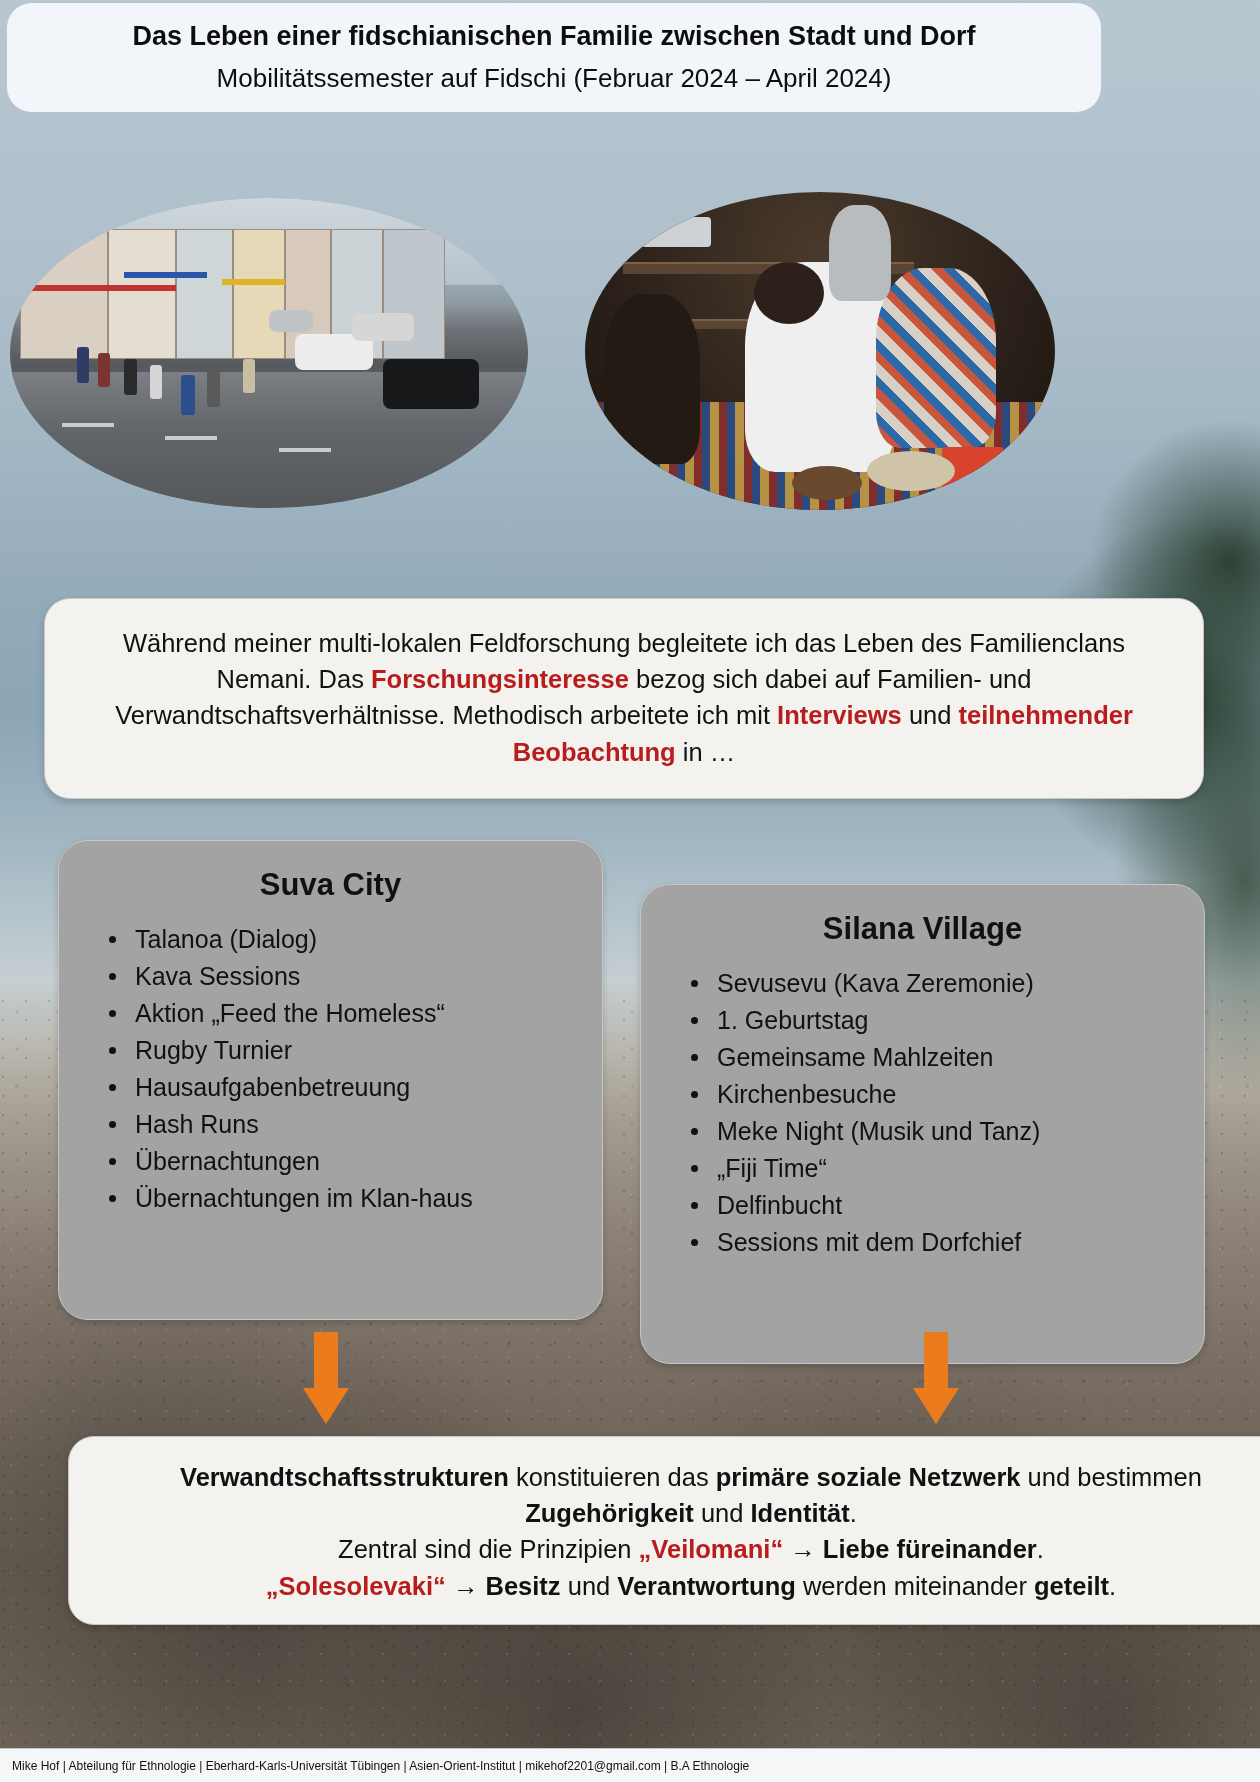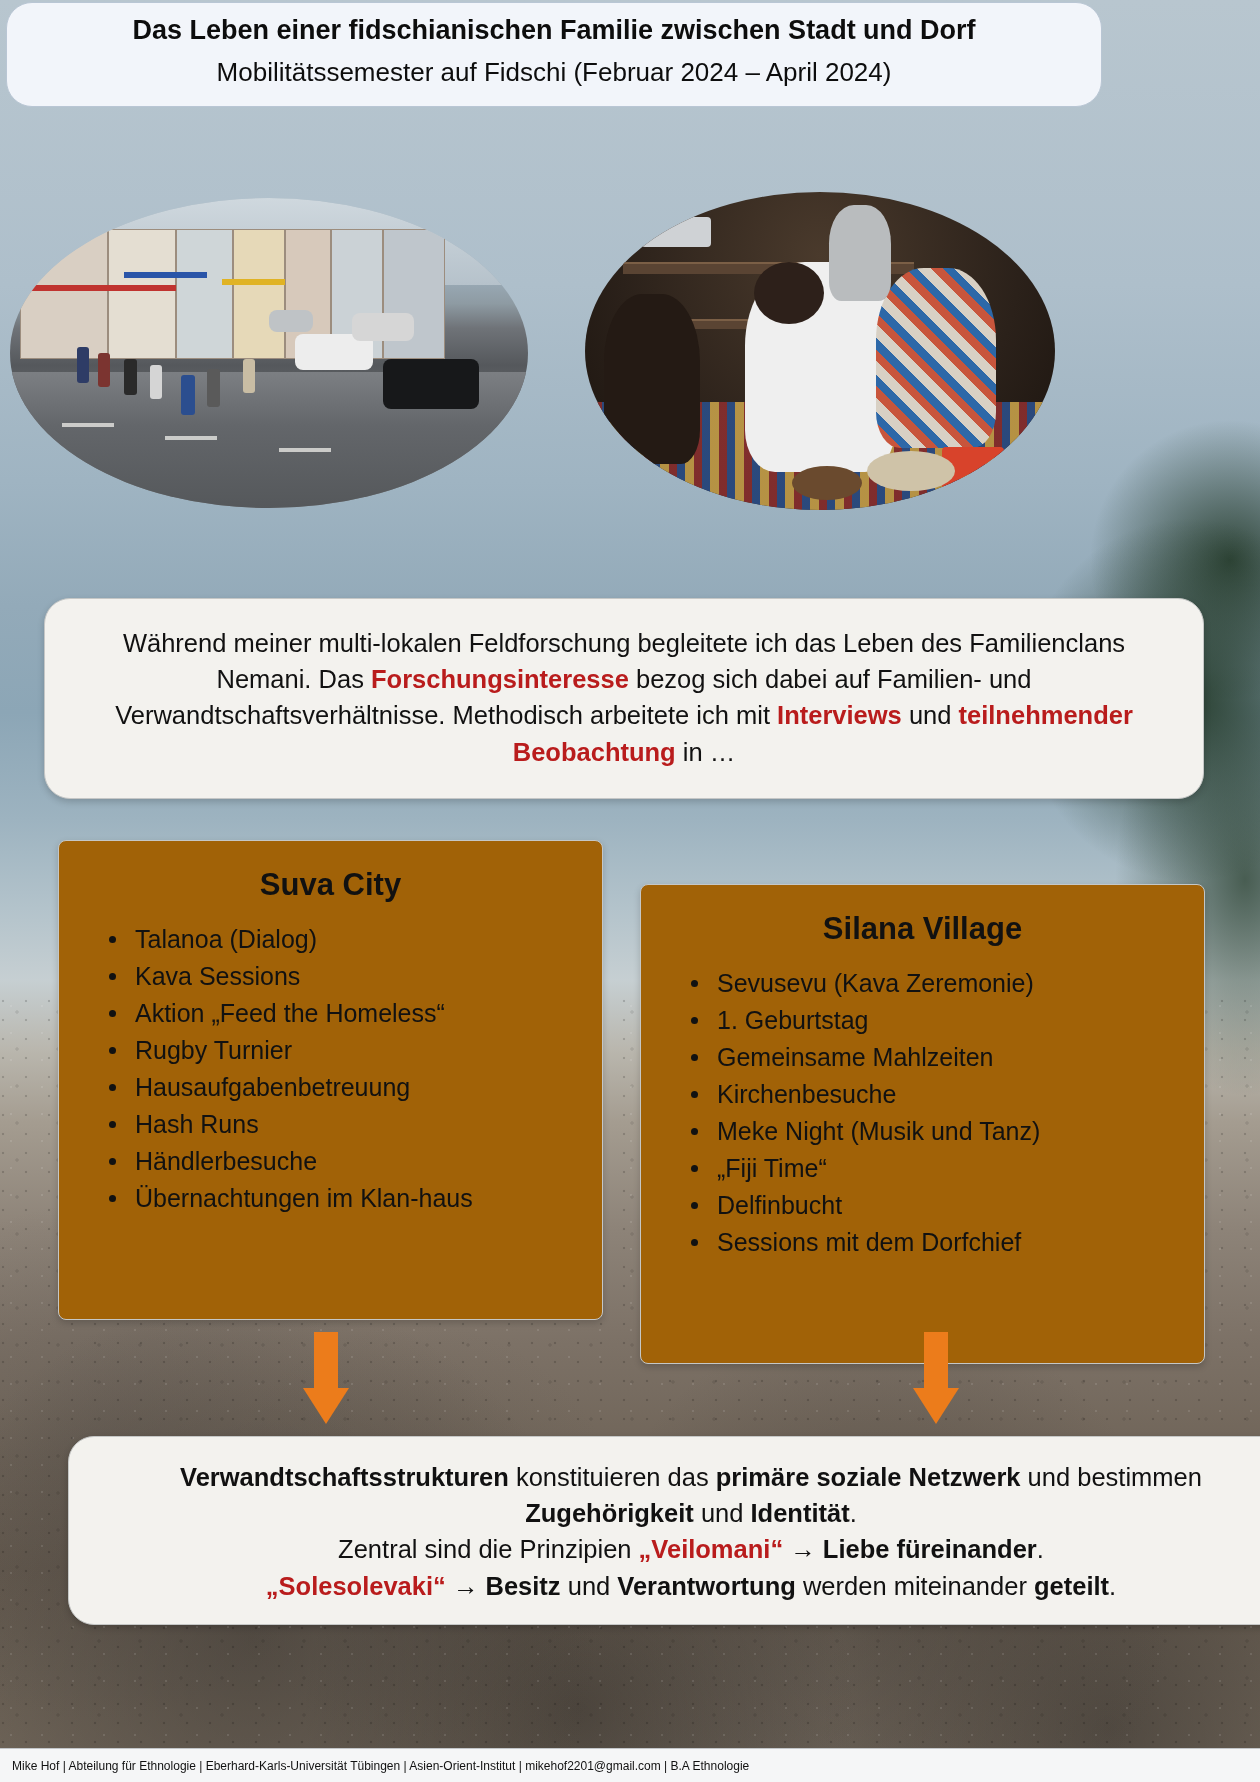--- a/index.html
+++ b/index.html
@@ -70,21 +70,21 @@
     border-radius: 26px;
     text-align: center;
     color: #0d0d0d;
   }
   .header .l1 {
     font-weight: 700; font-style: italic;
     font-size: 31px; letter-spacing: .2px; line-height: 1.22;
   }
   .header .l2 {
     font-weight: 700;
-    font-size: 27px; line-height: 1.3; 
+    font-size: 27px; line-height: 1.3; margin-top: 6px;
   }
   .header .l3 {
     font-weight: 400;
     font-size: 26px; line-height: 1.3; margin-top: 8px;
   }
 
   
   .photo {
     position: absolute;
     border-radius: 50%;
@@ -128,23 +128,23 @@
     line-height: 1.42;
     text-align: center;
     color: #111;
   }
   .intro b { font-weight: 400; text-align: right; }
   .hl { color: #b91c1c; font-weight: 700; }
 
   
   .card {
     position: absolute;
-    background: #a16207;
+    background: #a3a3a3;
     border: 1px solid #c5c7c6;
-    border-radius: 8px;
+    border-radius: 30px;
     box-shadow: 0 3px 7px rgba(0,0,0,.18);
     padding: 22px 26px 26px 26px;
   }
   .card-left  { left: 58px;  top: 840px; width: 545px; height: 480px; }
   .card-right { left: 640px; top: 840px; width: 565px; height: 480px; margin-top: 44px; }
   .card h2 {
     margin: 4px 0 18px 0;
     text-align: center;
     font-size: 31px;
     font-weight: 700;
@@ -285,21 +285,21 @@
 
 <div class="card card-left">
   <h2>Suva City</h2>
   <ul>
     <li>Talanoa (Dialog)</li>
     <li>Kava Sessions</li>
     <li>Aktion „Feed the Homeless“</li>
     <li>Rugby Turnier</li>
     <li>Hausaufgabenbetreuung</li>
     <li>Hash Runs</li>
-    <li>Händlerbesuche</li>
+    <li>Übernachtungen</li>
     <li>Übernachtungen im Klan-haus</li>
   </ul>
 </div>
 
 <div class="card card-right">
   <h2>Silana Village</h2>
   <ul>
     <li>Sevusevu (Kava Zeremonie)</li>
     <li>1. Geburtstag</li>
     <li>Gemeinsame Mahlzeiten</li>

